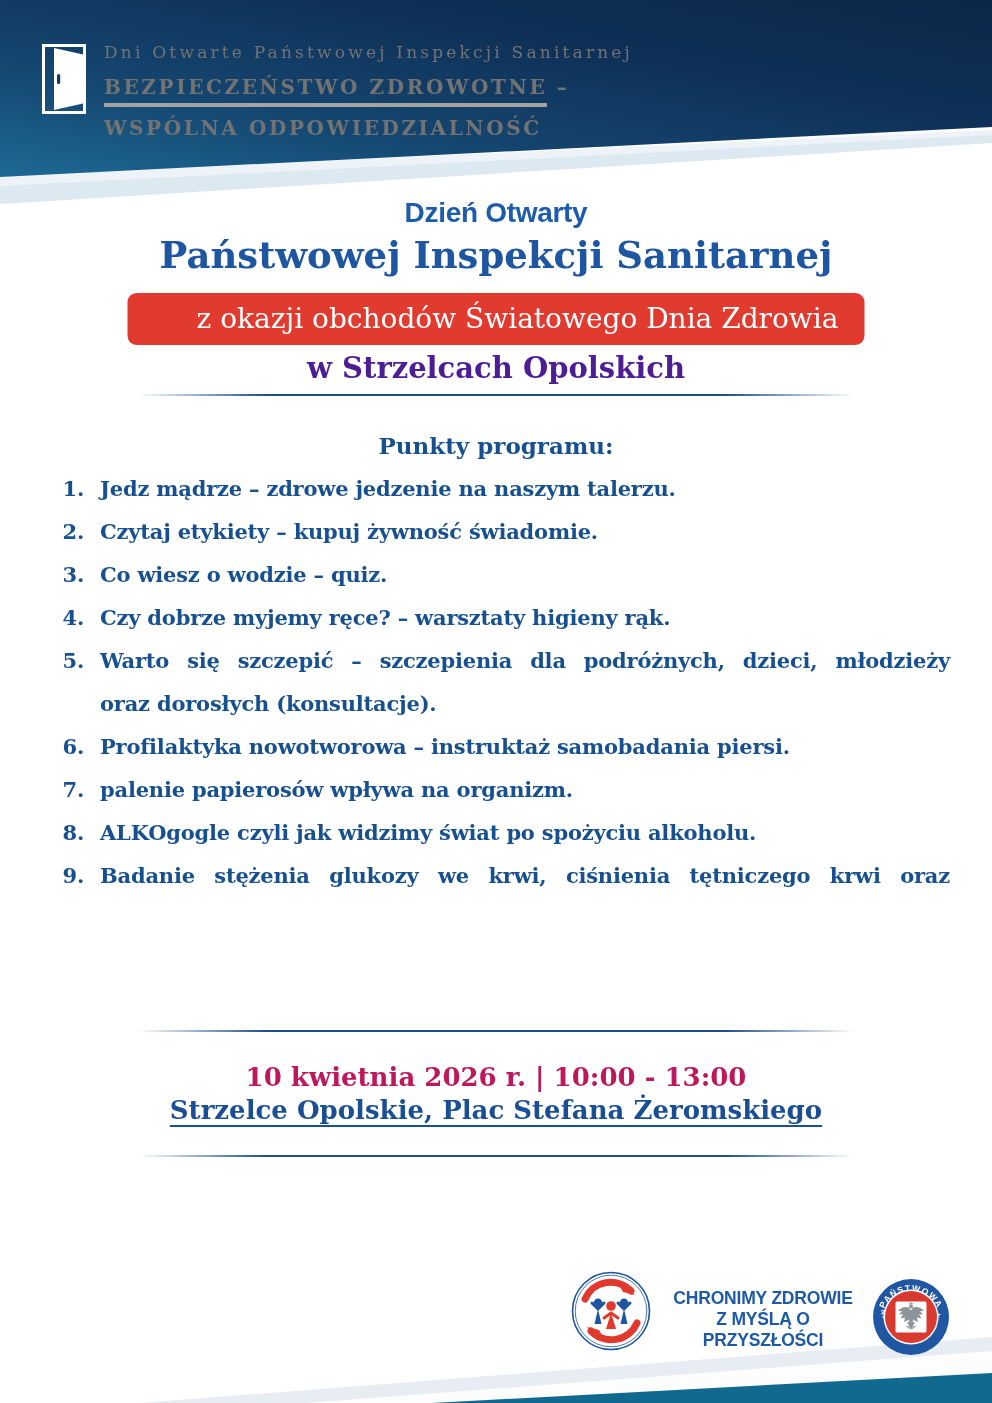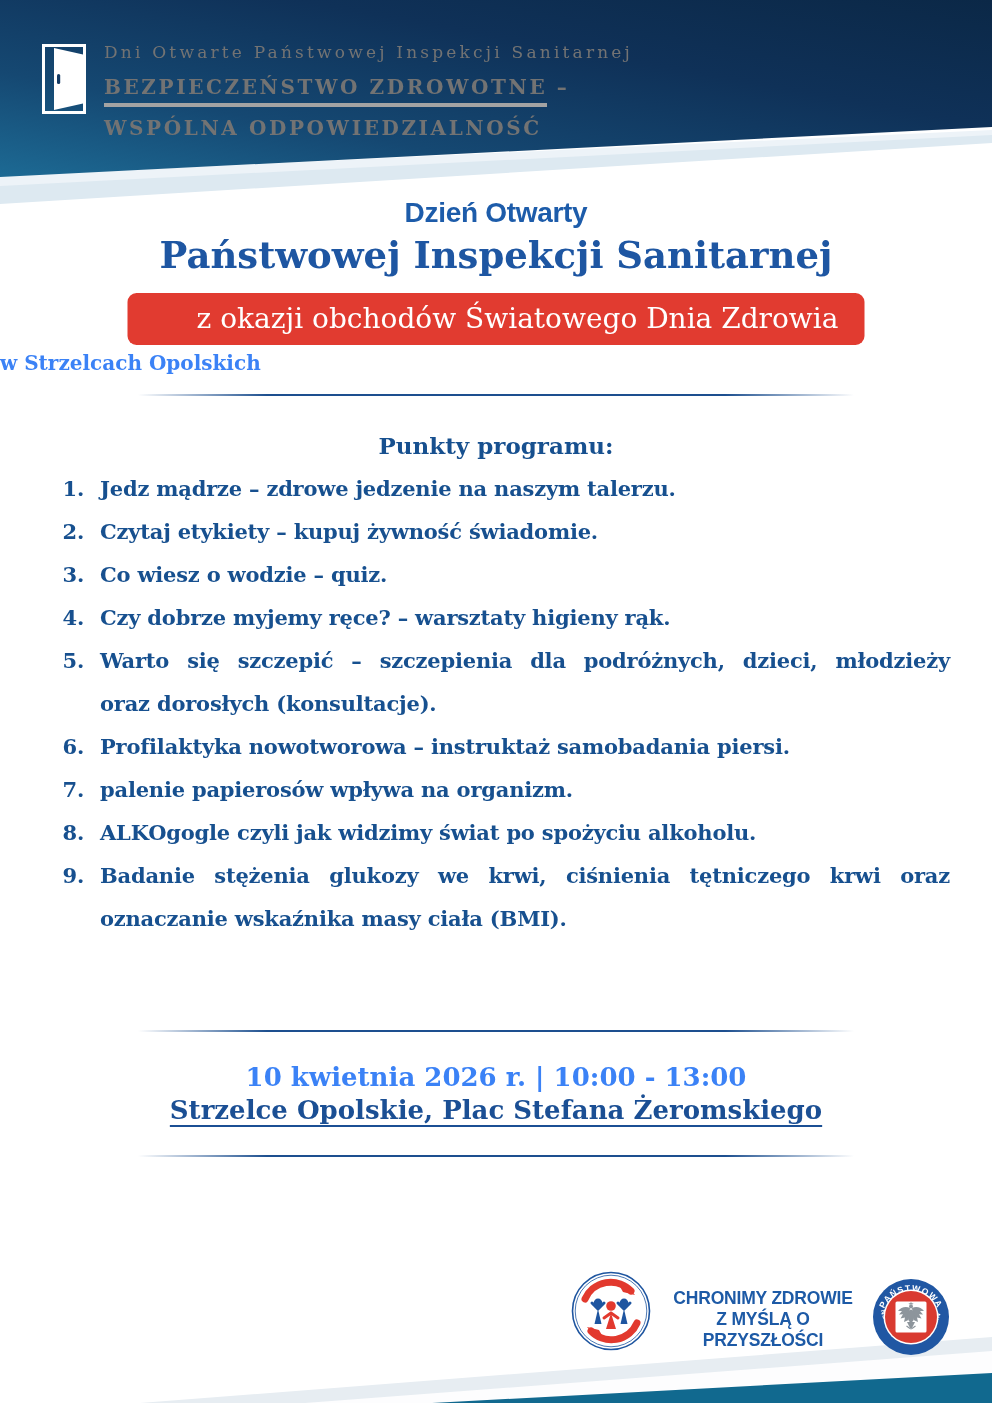--- a/index.html
+++ b/index.html
@@ -44,22 +44,22 @@
   .t-serif {
     position:absolute; top:233px; left:0; width:100%; text-align:center;
     font-weight:bold; font-size:37px; color:#1e56a2;
   }
   .t-badge {
     position:absolute; top:293px; left:50%; transform:translateX(-50%);
     width:737px; height:52px; line-height:51px; border-radius:9px;
     background:#e13b30; color:#ffffff; text-align:center; font-size:28px;padding-left:43px;
   }
   .t-city {
-    position:absolute; top:351px; left:0; width:100%; text-align:left;
-    font-weight:bold; font-size:20px; color:#3b82f6;
+    position:absolute; top:351px; left:0; width:100%; text-align:center;
+    font-weight:bold; font-size:29px; color:#4c1d95;
   }
 
   .divider {
     position:absolute; left:50%; transform:translateX(-50%);
     width:716px; height:2px;
     background:linear-gradient(90deg, rgba(29,79,143,0) 0%, #1d4f8f 18%, #1d4f8f 82%, rgba(29,79,143,0) 100%);
   }
   .d1 { top:394px; } .d2 { top:1030px; } .d3 { top:1155px; }
 
   
@@ -73,21 +73,21 @@
   }
   .item { display:flex; align-items:flex-start; }
   .inum { flex:0 0 34px; text-align:right; line-height:43px; }
   .itext { flex:1 1 auto; margin-left:16px; }
   .iline { line-height:43px; }
   .jl { text-align:justify; text-align-last:justify; }
 
   
   .ev1 {
     position:absolute; top:1062px; left:0; width:100%; text-align:center;
-    font-weight:bold; font-size:26px; color:#3b82f6;
+    font-weight:bold; font-size:26px; color:#be185d;
   }
   .ev2 {
     position:absolute; top:1095px; left:0; width:100%; text-align:center;
     font-weight:bold; font-size:26px; color:#1b4f94;
   }
   .ev2 span { text-decoration:underline; text-decoration-thickness:2px; text-underline-offset:6px; }
 
   
   .logo-care { position:absolute; left:569px; top:1269px; }
   .f-slogan {
@@ -179,21 +179,20 @@
     <div class="item">
       <div class="inum">8.</div>
       <div class="itext">
           <div class="iline">ALKOgogle czyli jak widzimy świat po spożyciu alkoholu.</div>
         </div>
     </div>
     <div class="item">
       <div class="inum">9.</div>
       <div class="itext">
         <div class="iline jl">Badanie stężenia glukozy we krwi, ciśnienia tętniczego krwi oraz</div>
-        <div class="iline">oznaczanie wskaźnika masy ciała (BMI).</div>
       </div>
     </div>
   </div>
 
   <div class="divider d2"></div>
 
   <div class="ev1">10 kwietnia 2026 r. | 10:00 - 13:00</div>
   <div class="ev2"><span>Strzelce Opolskie, Plac Stefana Żeromskiego</span></div>
 
   <div class="divider d3"></div>

